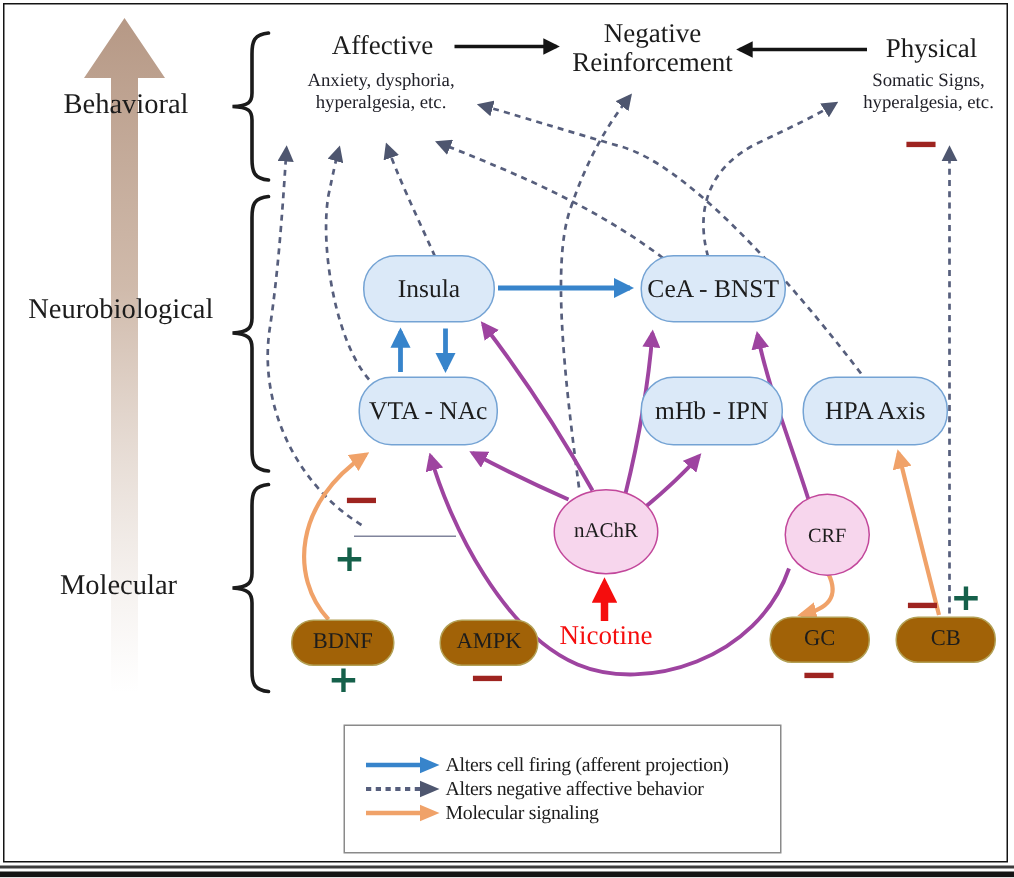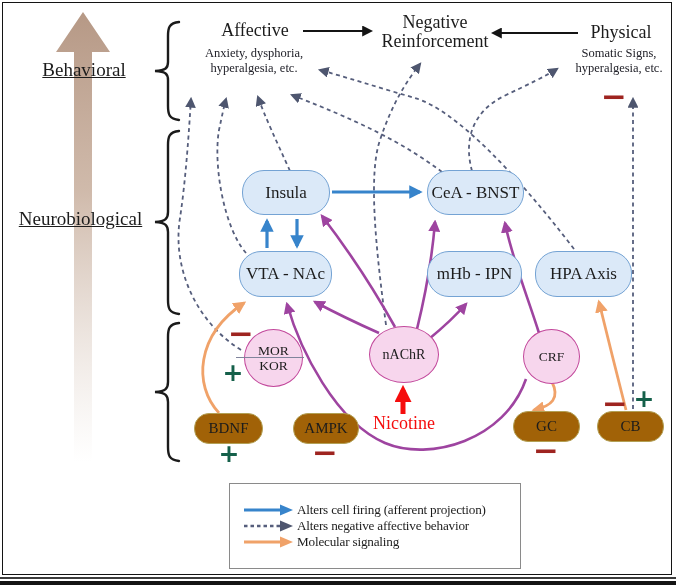--- a/index.html
+++ b/index.html
@@ -8,21 +8,21 @@
   #frame{position:absolute;left:2px;top:2px;width:668px;height:571px;border:1.6px solid #141414;}
   .rule{position:absolute;left:0;width:676px;background:#141414;}
   #rule-top{top:577px;height:2px;background:#3c3c3c;}
   #rule-bottom{top:581px;height:3.5px;}
   svg.layer{position:absolute;left:0;top:0;z-index:1;}
   .node{position:absolute;z-index:2;display:flex;align-items:center;justify-content:center;
         box-sizing:border-box;text-align:center;}
   .blue{background:#dbe9f8;border:1.6px solid #74a3d4;border-radius:22px;font-size:17px;}
   .pinkc{background:#f7d6ed;border:1.6px solid #c2479b;border-radius:50%;font-size:13.5px;}
   .yellowp{background:#a16207;border:1.5px solid #b3a055;border-radius:15px;font-size:15px;}
-  .lvl{position:absolute;z-index:2;font-size:19px;text-align:center;text-decoration:underline;}
+  .lvl{position:absolute;z-index:2;font-size:19px;text-align:center;}
   .headline{position:absolute;z-index:2;font-size:18px;text-align:center;line-height:19px;}
   .subline{position:absolute;z-index:2;font-size:12.5px;line-height:14.5px;text-align:center;color:#22222a;}
   .sign{position:absolute;z-index:3;transform:translate(-50%,-50%);font-family:"DejaVu Sans",sans-serif;}
   .plus{color:#15604a;font-weight:900;font-size:25px;}
   .minus{color:#9e2420;font-weight:900;font-size:31px;}
   #morkor-divider{position:absolute;z-index:3;left:236px;top:357px;width:68px;height:0;
         border-top:1.5px solid #80849c;}
   .stack span{display:block;line-height:15px;}
   #nicotine-label{position:absolute;z-index:2;left:366px;top:413px;width:76px;text-align:center;
         color:#f50d0d;font-size:18px;}
@@ -107,21 +107,22 @@
     <g stroke="#3784cb" stroke-width="3.2" fill="none">
       <path d="M332,192 L420,192" marker-end="url(#mBlue)"></path>
       <path d="M267,248 L267,221" marker-end="url(#mBlue)"></path>
       <path d="M297,219 L297,246" marker-end="url(#mBlue)"></path>
     </g>
 
     <path d="M403,414 L403,390" stroke="#f50d0d" stroke-width="5" fill="none" marker-end="url(#mRed)"></path>
   </svg>
 
   <div class="lvl" style="left:20px;top:59px;width:128px;">Behavioral</div>
-  <div class="lvl" style="left:8px;top:208px;width:145px;text-align:center;">Neurobiological</div>
+  <div class="lvl" style="left:8px;top:196px;width:145px;text-align:center;">Neurobiological</div>
+  <div class="lvl" style="left:14px;top:380px;width:130px;">Molecular</div>
 
   <div class="headline" style="left:205px;top:21px;width:100px;">Affective</div>
   <div class="subline" style="left:180px;top:46px;width:148px;">
     <span>Anxiety, dysphoria,</span><br>
     <span>hyperalgesia, etc.</span>
   </div>
   <div class="headline" style="left:370px;top:13px;width:130px;">
     <span>Negative</span><br>
     <span>Reinforcement</span>
   </div>
@@ -130,26 +131,20 @@
     <span>Somatic Signs,</span><br>
     <span>hyperalgesia, etc.</span>
   </div>
 
   <div class="node blue" style="left:242px;top:170px;width:88px;height:45px;">Insula</div>
   <div class="node blue" style="left:427px;top:170px;width:97px;height:45px;">CeA - BNST</div>
   <div class="node blue" style="left:239px;top:251px;width:93px;height:46px;">VTA - NAc</div>
   <div class="node blue" style="left:427px;top:251px;width:95px;height:46px;">mHb - IPN</div>
   <div class="node blue" style="left:535px;top:251px;width:97px;height:46px;">HPA Axis</div>
 
-  <div class="node pinkc stack" style="left:244px;top:329px;width:59px;height:58px;">
-    <div>
-      <span>MOR</span>
-      <span>KOR</span>
-    </div>
-  </div>
   <div id="morkor-divider"></div>
   <div class="node pinkc" style="left:369px;top:326px;width:70px;height:57px;font-size:14px;">nAChR</div>
   <div class="node pinkc" style="left:523px;top:329px;width:57px;height:55px;">CRF</div>
 
   <div class="node yellowp" style="left:194px;top:413px;width:69px;height:31px;">BDNF</div>
   <div class="node yellowp" style="left:293px;top:413px;width:66px;height:31px;">AMPK</div>
   <div class="node yellowp" style="left:513px;top:411px;width:67px;height:31px;">GC</div>
   <div class="node yellowp" style="left:597px;top:411px;width:67px;height:31px;">CB</div>
 
   <div id="nicotine-label">Nicotine</div>

